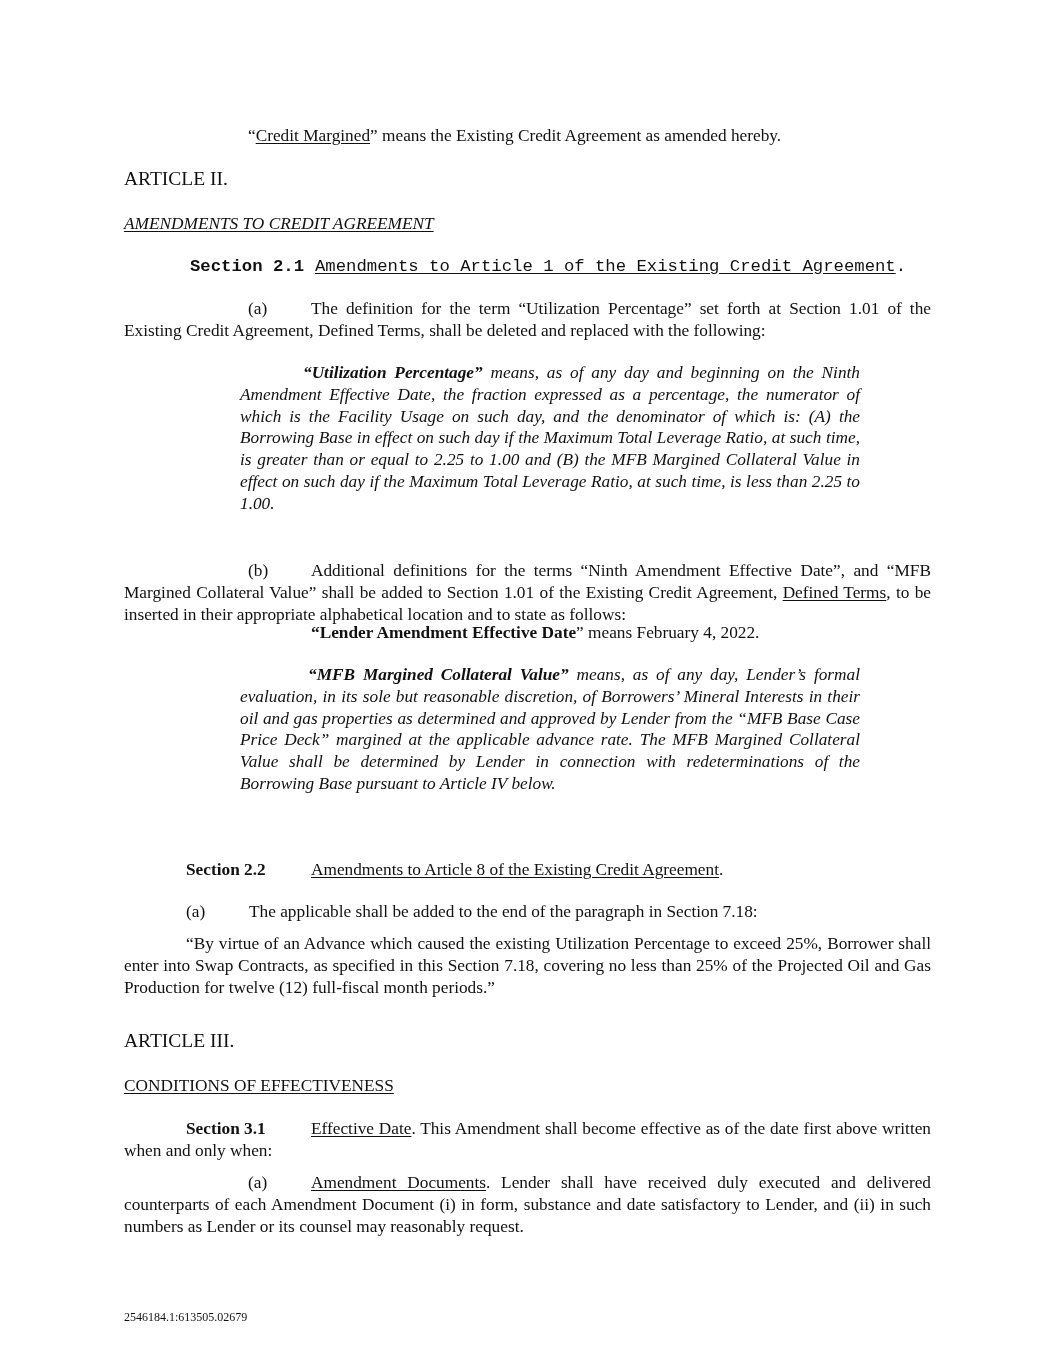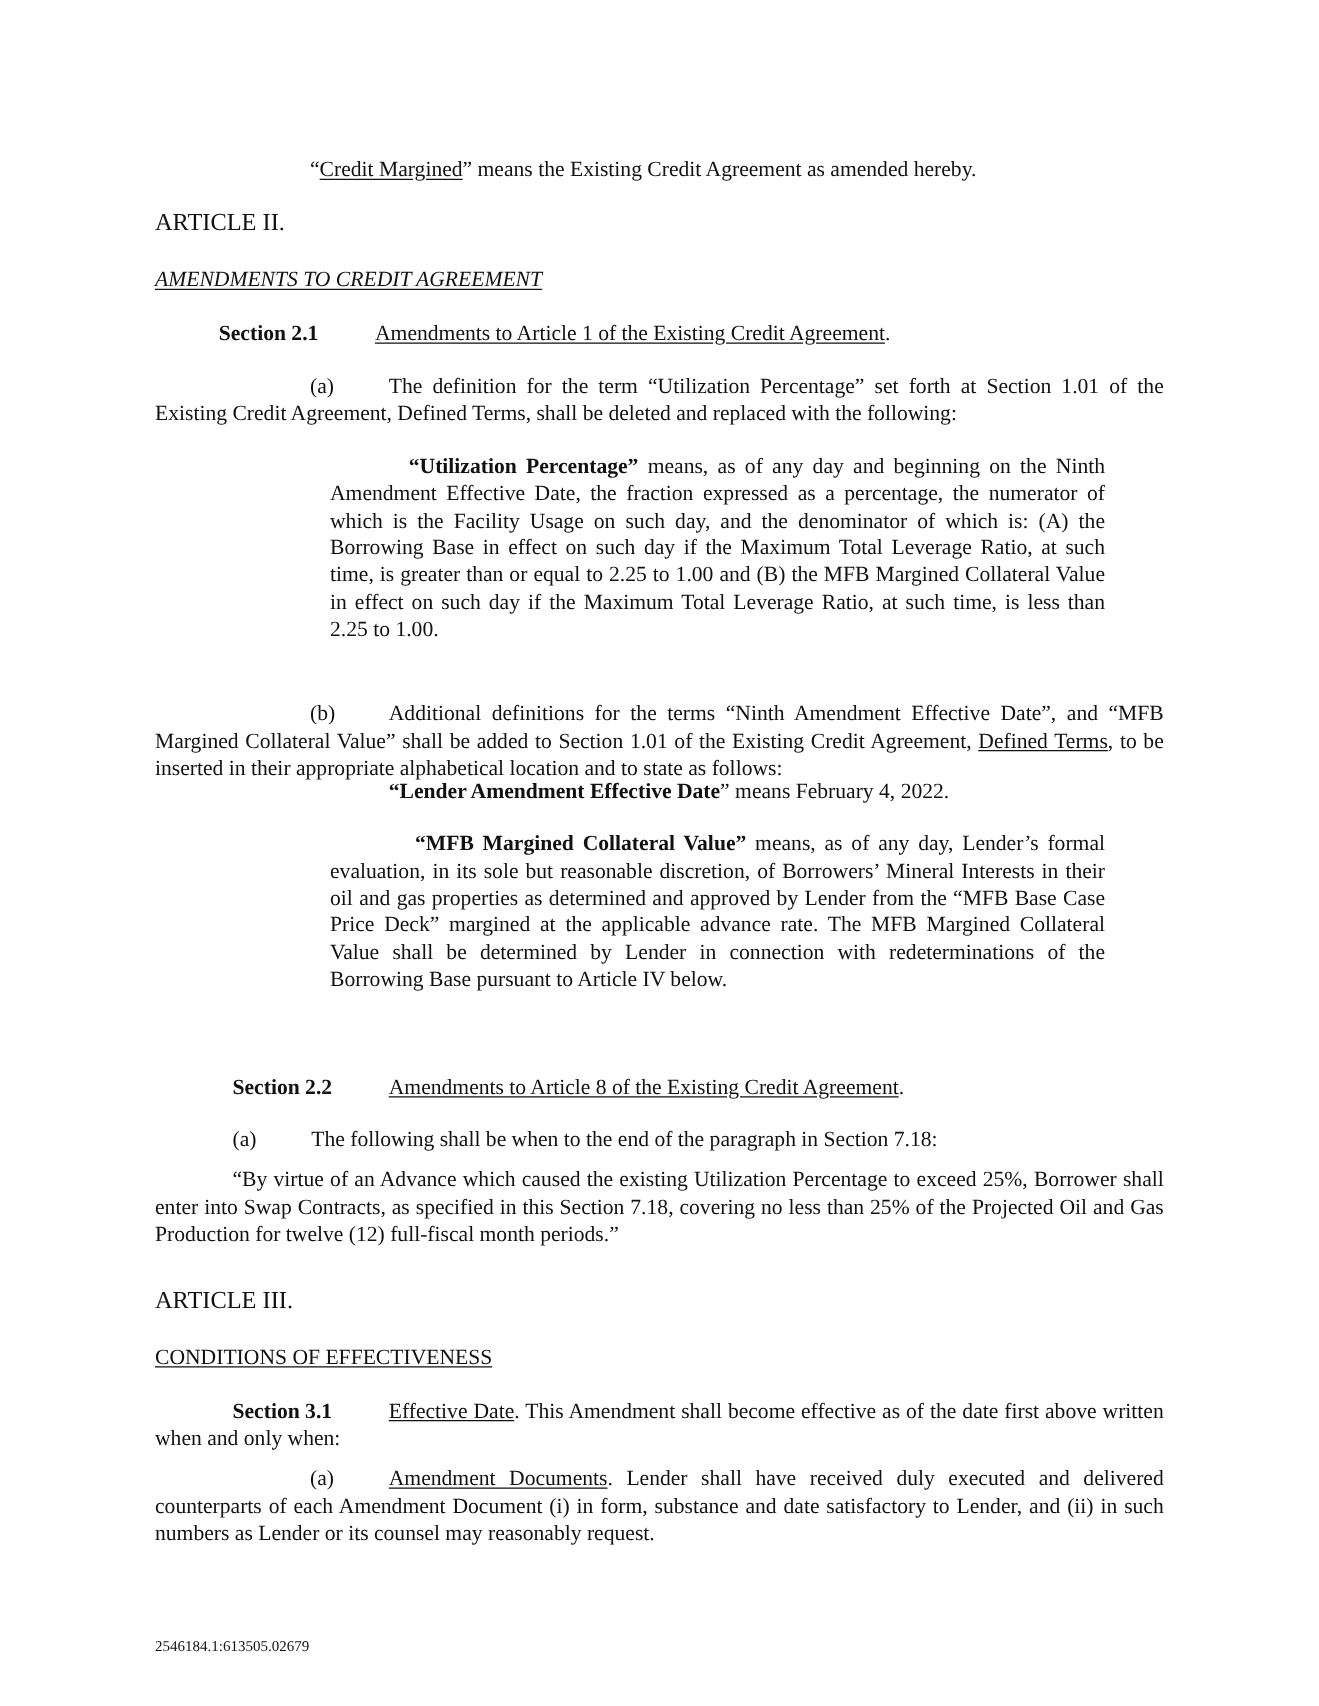--- a/index.html
+++ b/index.html
@@ -10,38 +10,38 @@
     }
     .page { position: absolute; left: 124px; top: 0; width: 807px; }
     .abs { position: absolute; }
     .center { left: 0; right: 0; text-align: left; }
     .u { text-decoration: underline; text-underline-offset: 2px; }
     .b { font-weight: bold; }
     .justify { text-align: justify; text-align-last: left; }
     .article { font-size: 19.5px; }
     .sec-num { display: inline-block; width: 125px; font-weight: bold; }
     .tab-a { display: inline-block; width: 63px; }
-    .block { left: 140px; width: 620px; }
+    .block { left: 116px; width: 620px; font-style: italic; }
     .footer { position: absolute; left: 124px; top: 1307px; font-size: 12px; }
   </style>
 </head>
 <body>
 
 <div class="page">
 
   <div class="abs" style="left:124px; top:125px; width:700px;">
     <span>“</span><span class="u">Credit Margined</span><span>” means the Existing Credit Agreement as amended hereby.</span>
   </div>
 
   <div class="abs center article" style="top:168px;">ARTICLE II.</div>
   <div class="abs center" style="top:213px;font-style:italic;">
     <span class="u">AMENDMENTS TO CREDIT AGREEMENT</span>
   </div>
 
-  <div class="abs" style="left:51px; top:256px; width:745px;">
+  <div class="abs" style="left:66px; top:256px; width:745px;font-family:Liberation Mono, monospace;">
     <span class="sec-num">Section 2.1</span><span class="u">Amendments to Article 1 of the Existing Credit Agreement</span><span>.</span>
   </div>
 
   <div class="abs justify" style="left:0; top:298px; width:807px; text-indent:124px;">
     <span class="tab-a" style="text-indent:0;">(a)</span><span>The definition for the term “Utilization Percentage” set forth at Section 1.01 of the Existing Credit Agreement, Defined Terms, shall be deleted and replaced with the following:</span>
   </div>
 
   <div class="abs justify block" style="top:362px; text-indent:63px;">
     <span class="b">“Utilization Percentage”</span><span> means, as of any day and beginning on the Ninth Amendment Effective Date, the fraction expressed as a percentage, the numerator of which is the Facility Usage on such day, and the denominator of which is: (A) the Borrowing Base in effect on such day if the Maximum Total Leverage Ratio, at such time, is greater than or equal to 2.25 to 1.00 and (B) the MFB Margined Collateral Value in effect on such day if the Maximum Total Leverage Ratio, at such time, is less than 2.25 to 1.00.</span>
   </div>
@@ -56,21 +56,21 @@
 
   <div class="abs justify block" style="top:664px; text-indent:68px;">
     <span class="b">“MFB Margined Collateral Value”</span><span> means, as of any day, Lender’s formal evaluation, in its sole but reasonable discretion, of Borrowers’ Mineral Interests in their oil and gas properties as determined and approved by Lender from the “MFB Base Case Price Deck” margined at the applicable advance rate. The MFB Margined Collateral Value shall be determined by Lender in connection with redeterminations of the Borrowing Base pursuant to Article IV below.</span>
   </div>
 
   <div class="abs" style="left:62px; top:859px; width:745px;">
     <span class="sec-num">Section 2.2</span><span class="u">Amendments to Article 8 of the Existing Credit Agreement</span><span>.</span>
   </div>
 
   <div class="abs" style="left:62px; top:901px; width:745px;">
-    <span class="tab-a">(a)</span><span>The following shall be when to the end of the paragraph in Section 7.18:</span>
+    <span class="tab-a">(a)</span><span>The applicable shall be added to the end of the paragraph in Section 7.18:</span>
   </div>
 
   <div class="abs justify" style="left:0; top:933px; width:807px; text-indent:62px;">“By virtue of an Advance which caused the existing Utilization Percentage to exceed 25%, Borrower shall enter into Swap Contracts, as specified in this Section 7.18, covering no less than 25% of the Projected Oil and Gas Production for twelve (12) full-fiscal month periods.”</div>
 
   <div class="abs center article" style="top:1030px;">ARTICLE III.</div>
   <div class="abs center" style="top:1075px;">
     <span class="u">CONDITIONS OF EFFECTIVENESS</span>
   </div>
 
   <div class="abs justify" style="left:0; top:1118px; width:807px; text-indent:62px;">

